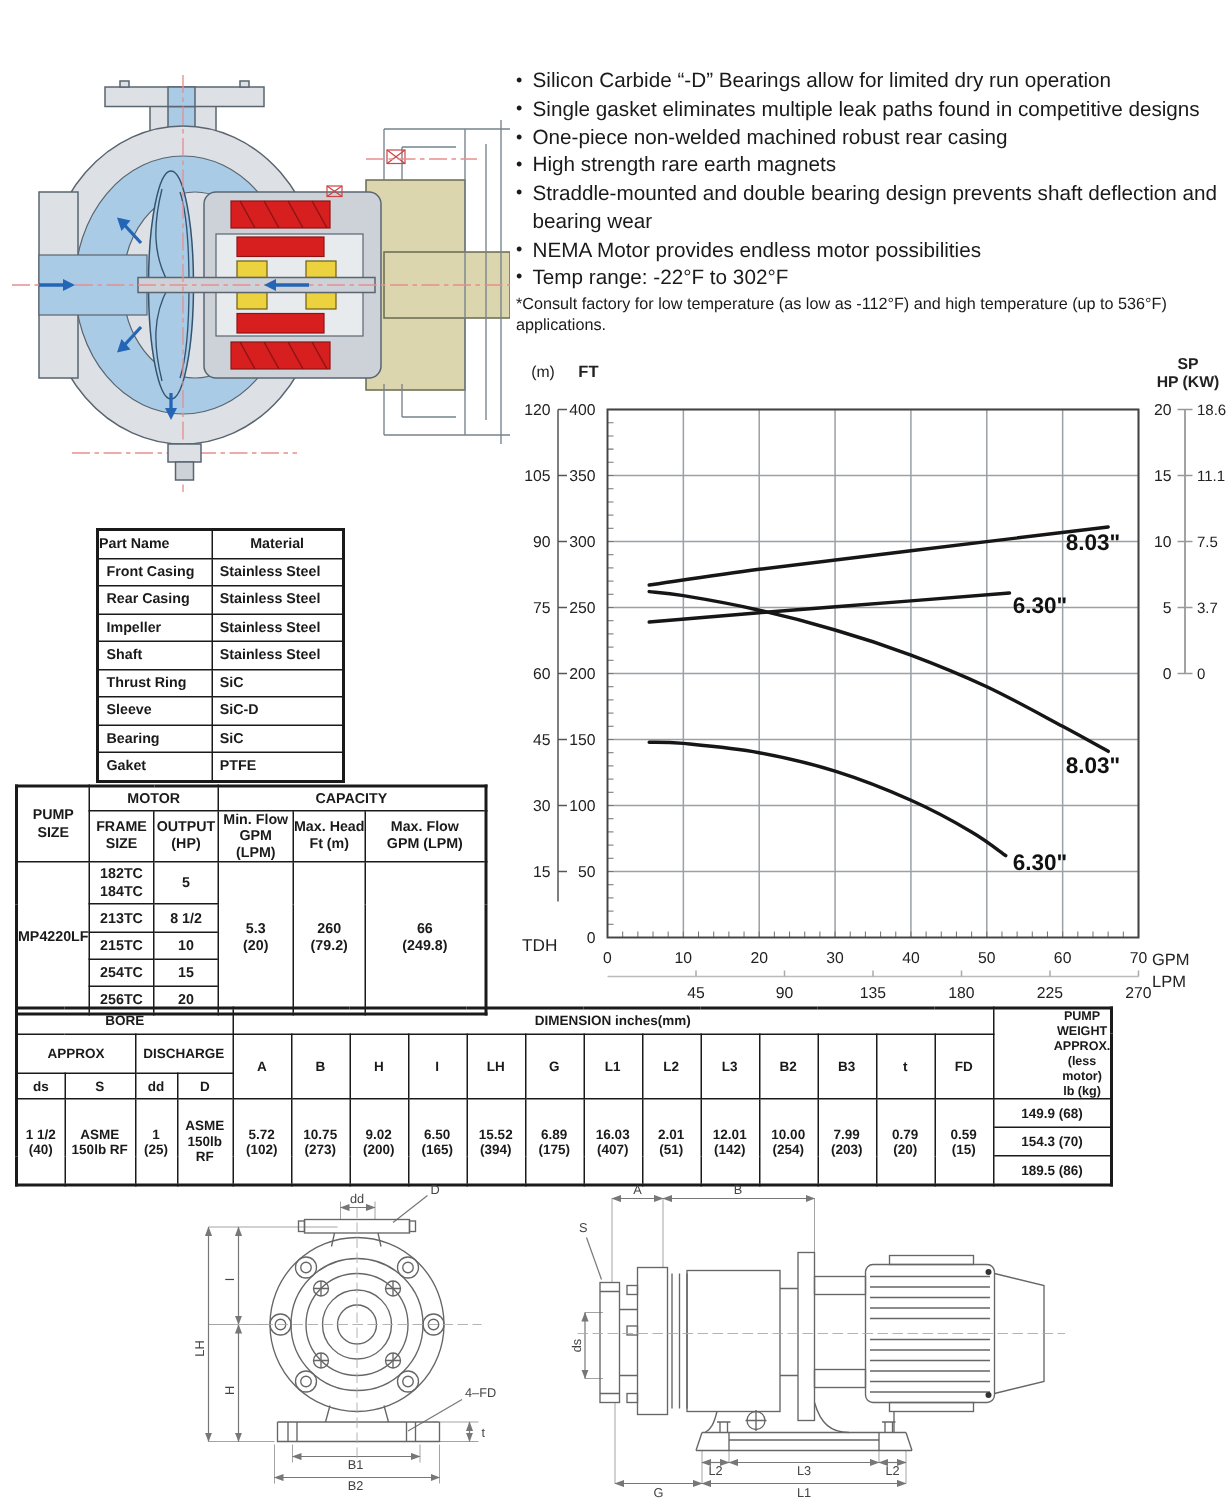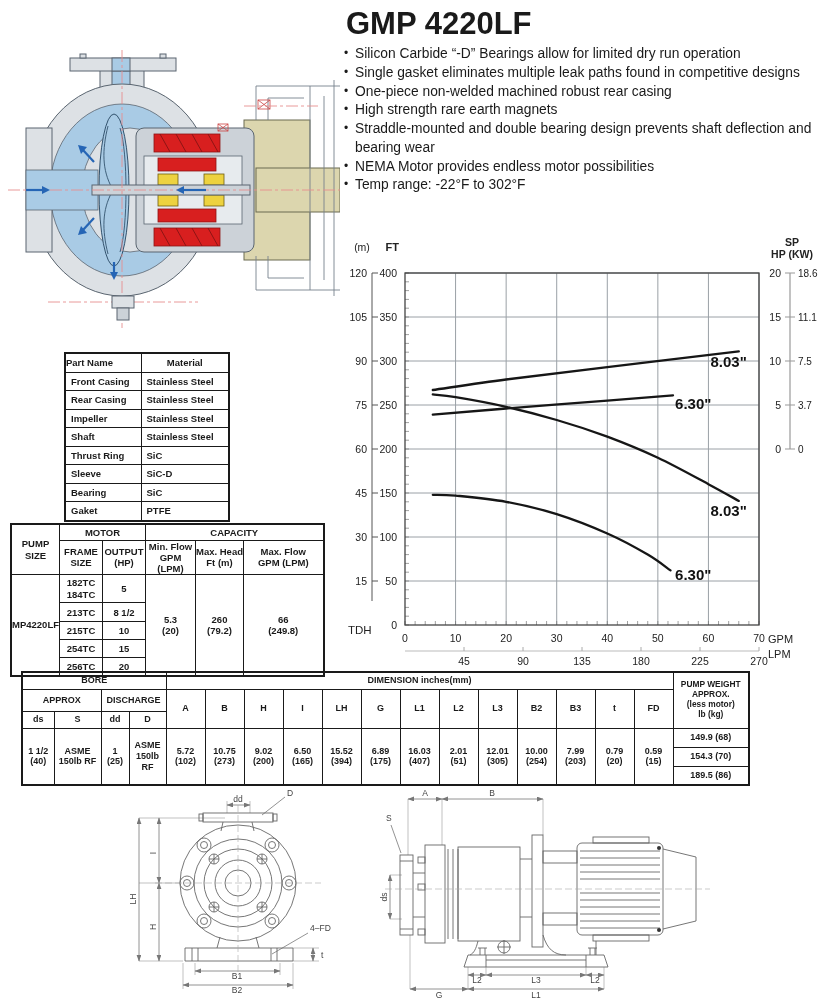--- a/index.html
+++ b/index.html
@@ -11,41 +11,41 @@
   ul.feat li{font-size:13.8px;line-height:1.36;padding-left:11px;position:relative;}
   ul.feat li::before{content:"\2022";position:absolute;left:0;top:0;font-size:12px;}
   .footnote{font-size:10.8px;line-height:1.3;margin-top:1px;width:470px;}
   table{border-collapse:collapse;table-layout:fixed;}
   td{border:1px solid #1a1a1a;font-weight:bold;text-align:center;vertical-align:middle;
      white-space:pre-line;line-height:1.18;padding:0;overflow:hidden;}
   table.parts{border:2px solid #1a1a1a;font-size:9.5px;}
   table.parts td{text-align:left;padding-left:5px;height:17.5px;}
   table.motor{border:2px solid #1a1a1a;font-size:9.5px;}
   table.dims{border:2px solid #1a1a1a;font-size:9px;}
-  table.dims td.wt{font-size:8.4px;}
+  table.dims td.wt{font-size:8.4px;padding-left:40px;}
   svg{font-family:"Liberation Sans",sans-serif;display:block;}
   .dimtext{font-size:8.5px;fill:#444;font-weight:normal;}
 </style>
 </head>
 <body>
 
 <div class="sheet">
 
-  <div class="abs title" style="left:346px;top:6px;">GMP 4220LF</div>
 
   <div class="abs" style="left:344px;top:45px;">
     <ul class="feat">
       <li>Silicon Carbide “-D” Bearings allow for limited dry run operation</li>
       <li>Single gasket eliminates multiple leak paths found in competitive designs</li>
       <li>One-piece non-welded machined robust rear casing</li>
       <li>High strength rare earth magnets</li>
       <li>Straddle-mounted and double bearing design prevents shaft deflection and bearing wear</li>
       <li>NEMA Motor provides endless motor possibilities</li>
       <li>Temp range: -22°F to 302°F</li>
     </ul>
+    <div class="footnote">*Consult factory for low temperature (as low as  -112°F) and high temperature (up to 536°F) applications.</div>
   </div>
 
   <div class="abs" style="left:8px;top:40px;">
     <svg viewBox="0 0 332 295" width="332" height="295">
       <g stroke="#5a6570" stroke-width="1">
         <rect x="92" y="30" width="44" height="36" fill="#dde1e5"></rect>
         <rect x="104" y="30" width="18" height="36" fill="#a9cbe5"></rect>
         <rect x="62" y="18" width="106" height="13" fill="#dde1e5"></rect>
         <rect x="104" y="18" width="18" height="13" fill="#a9cbe5"></rect>
         <rect x="72" y="14" width="6" height="4" fill="#dde1e5"></rect>
@@ -384,21 +384,21 @@
             <td>15</td>
           </tr>
       <tr style="height:18px">
             <td>256TC</td>
             <td>20</td>
           </tr>
     </tbody>
       </table>
   </div>
 
-  <div class="abs" style="left:21px;top:671px;">
+  <div class="abs" style="left:10px;top:671px;">
     <table class="dims">
       <colgroup>
         <col style="width:32px">
           <col style="width:47px">
           <col style="width:28px">
           <col style="width:37px">
         <col style="width:39px">
           <col style="width:39px">
           <col style="width:39px">
           <col style="width:39px">
@@ -464,21 +464,21 @@
 (165)</td>
         <td rowspan="3">15.52
 (394)</td>
         <td rowspan="3">6.89
 (175)</td>
         <td rowspan="3">16.03
 (407)</td>
         <td rowspan="3">2.01
 (51)</td>
         <td rowspan="3">12.01
-(305)</td>
+(142)</td>
         <td rowspan="3">10.00
 (254)</td>
         <td rowspan="3">7.99
 (203)</td>
         <td rowspan="3">0.79
 (20)</td>
         <td rowspan="3">0.59
 (15)</td>
         <td>149.9 (68)</td>
       </tr>

